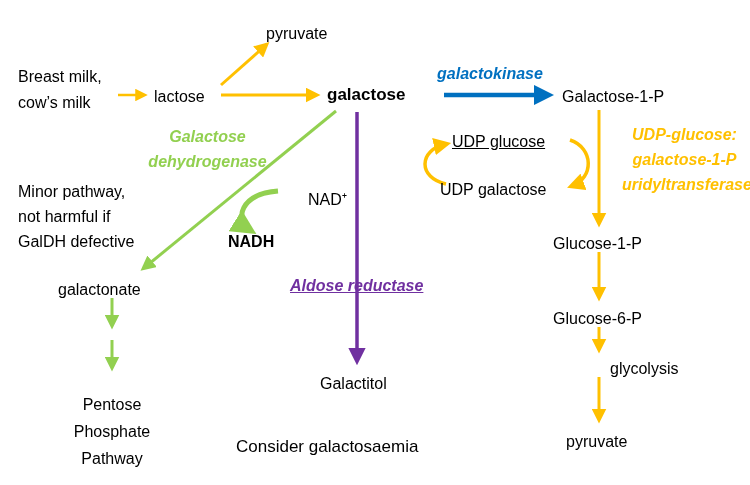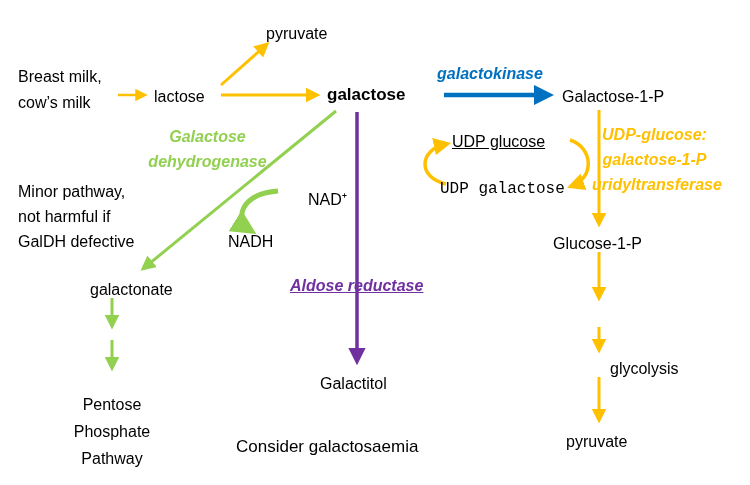--- a/index.html
+++ b/index.html
@@ -87,36 +87,37 @@
     <path class="arrow st-purple" stroke-width="3.5" marker-end="url(#m-purple)" d="M357 112 L357 360"></path>
   </svg>
 
   <div class="lbl" style="left:266px;top:21px;">pyruvate</div>
   <div class="lbl lh26" style="left:18px;top:64px;">Breast milk,
 cow’s milk</div>
   <div class="lbl" style="left:154px;top:84px;">lactose</div>
   <div class="lbl bold big" style="left:327px;top:82px;">galactose</div>
   <div class="lbl" style="left:562px;top:84px;">Galactose-1-P</div>
   <div class="lbl" style="left:452px;top:129px;text-decoration:underline;">UDP glucose</div>
-  <div class="lbl" style="left:440px;top:177px;font-family:Liberation Mono, monospace;">UDP galactose</div>
+  <div class="lbl" style="left:440px;top:177px;">UDP galactose</div>
   <div class="lbl" style="left:553px;top:231px;">Glucose-1-P</div>
+  <div class="lbl" style="left:553px;top:306px;">Glucose-6-P</div>
   <div class="lbl" style="left:566px;top:429px;">pyruvate</div>
   <div class="lbl" style="left:610px;top:356px;">glycolysis</div>
-  <div class="lbl" style="left:58px;top:277px;margin-left:32px;">galactonate</div>
+  <div class="lbl" style="left:58px;top:277px;">galactonate</div>
   <div class="lbl" style="left:320px;top:371px;">Galactitol</div>
   <div class="lbl center lh27" style="left:52px;top:391px;width:120px;">Pentose
 Phosphate
 Pathway</div>
   <div class="lbl" style="left:272px;top:187px;margin-left:36px;">NAD⁺</div>
-  <div class="lbl" style="left:228px;top:229px;">NADH</div>
+  <div class="lbl" style="left:228px;top:229px;font-weight:bold;">NADH</div>
 
   <div class="lbl bold italic center c-blue" style="left:420px;top:61px;width:140px;">galactokinase</div>
   <div class="lbl bold italic center c-green" style="left:125px;top:124px;width:165px;">Galactose
 dehydrogenase</div>
-  <div class="lbl bold italic center c-gold" style="left:592px;top:122px;width:125px;">UDP-glucose:
+  <div class="lbl bold italic center c-gold" style="left:622px;top:122px;width:125px;">UDP-glucose:
 galactose-1-P
 uridyltransferase</div>
   <div class="lbl bold italic c-purple" style="left:290px;top:273px;text-decoration:underline;">Aldose reductase</div>
 
   <div class="lbl big" style="left:236px;top:434px;">Consider galactosaemia</div>
   <div class="lbl" style="left:18px;top:179px;">Minor pathway,
 not harmful if
 GalDH defective</div>
 
 </div>

